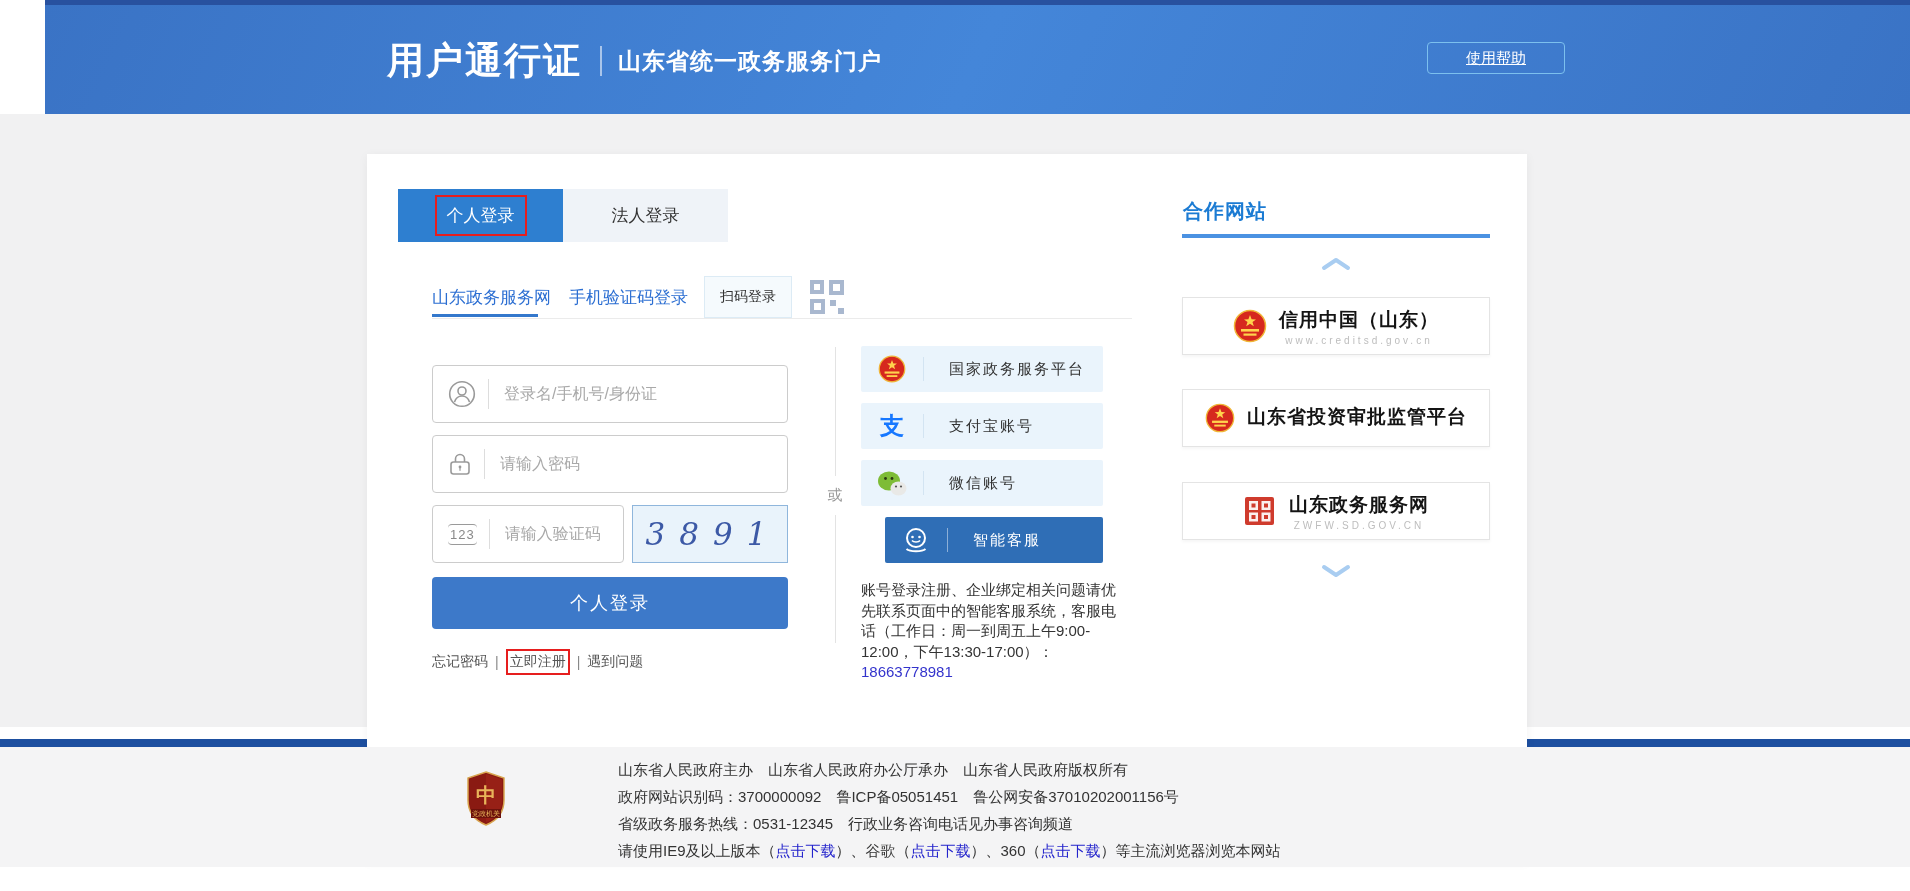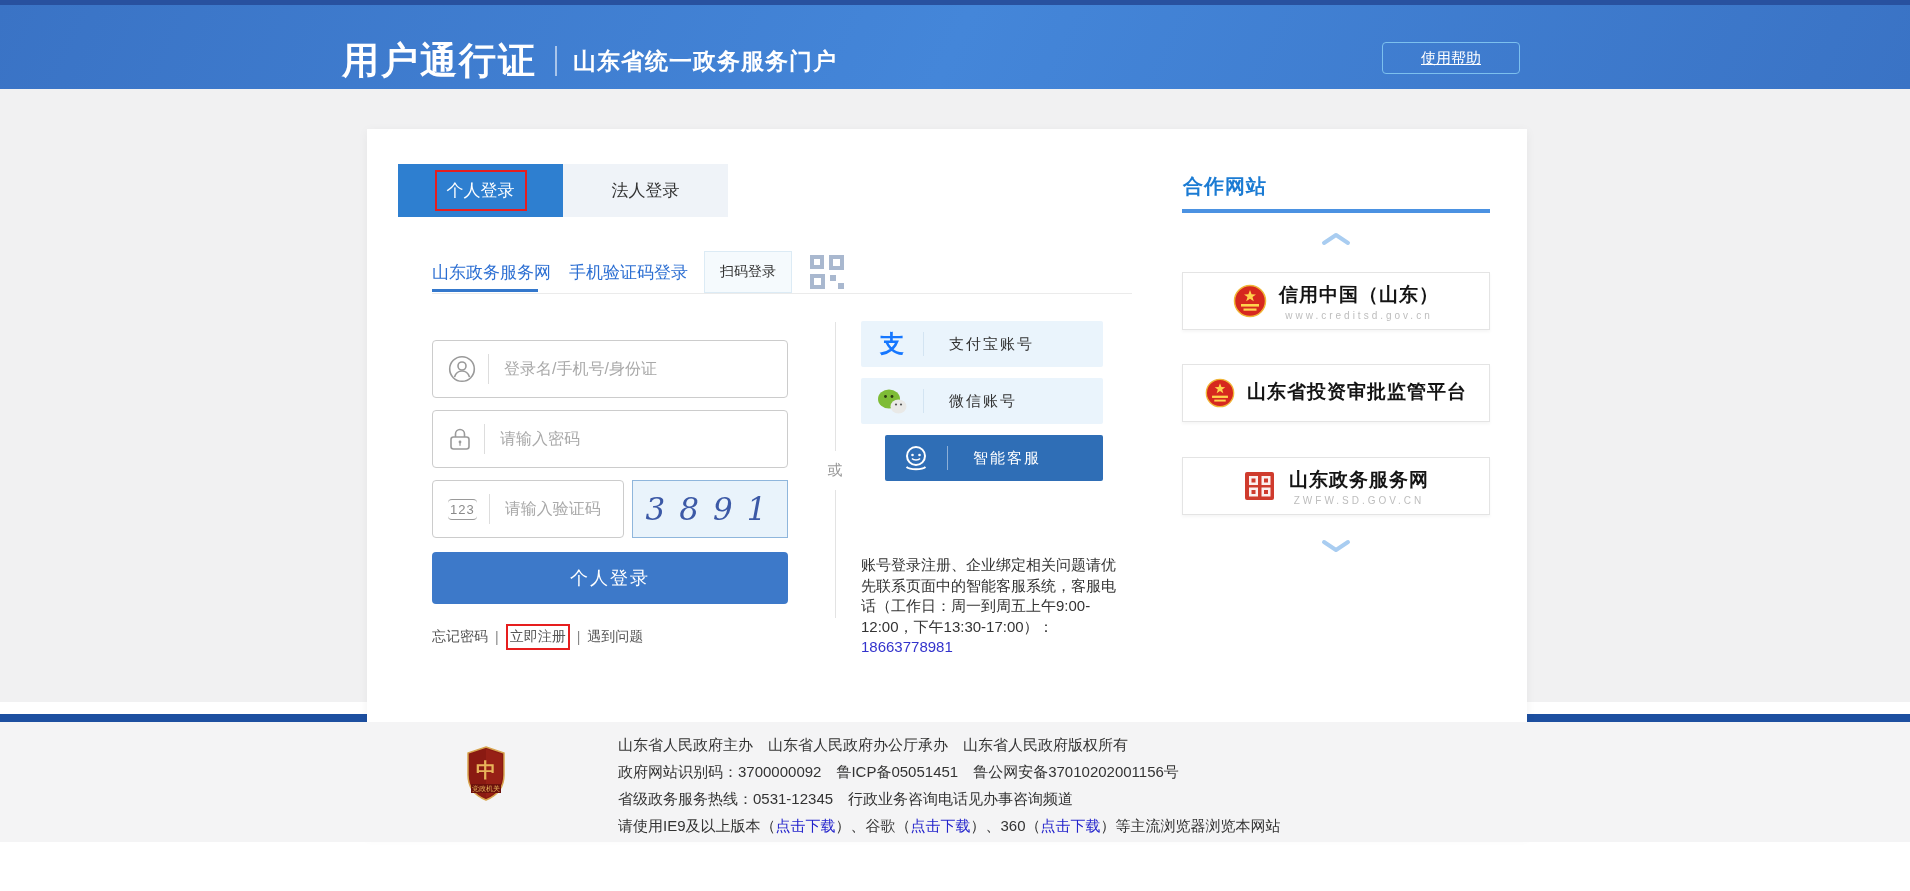--- a/index.html
+++ b/index.html
@@ -1,20 +1,20 @@
 <!DOCTYPE html>
 <html><head>
 <meta charset="utf-8">
 <style>
   html,body{margin:0;padding:0;}
   body{width:1910px;height:891px;font-family:"Liberation Sans",sans-serif;background:#fff;overflow:hidden;}
   .page{position:relative;width:1910px;height:891px;}
 
   
-  .hdr{position:relative;height:89px;background:linear-gradient(115deg,#3a73c5 0%,#4486d9 50%,#3a73c5 100%);}
+  .hdr{position:relative;height:114px;background:linear-gradient(115deg,#3a73c5 0%,#4486d9 50%,#3a73c5 100%);margin-left:45px;}
   .topstrip{height:5px;background:#28519f;}
   .brand{position:absolute;left:342px;top:5px;height:112px;display:flex;align-items:center;}
   .brand-title{font-size:37px;font-weight:bold;color:#fff;letter-spacing:2px;}
   .brand-divider{width:2px;height:30px;background:rgba(255,255,255,.55);margin:0 16px 0 18px;}
   .brand-sub{font-size:23px;font-weight:bold;color:#fff;letter-spacing:1px;}
   .help-btn{position:absolute;left:1382px;top:42px;width:138px;height:32px;background:transparent;border:1px solid #7cc0ee;border-radius:4px;color:#fff;font-size:15px;font-family:inherit;cursor:pointer;text-decoration:underline;}
 
   
   .main{position:relative;height:613px;background:#f1f1f2;}
   .card{position:absolute;left:367px;top:40px;width:1160px;height:707px;background:#fff;box-shadow:0 2px 10px rgba(0,0,0,.05);}
@@ -180,20 +180,32 @@
         <span class="flink">遇到问题</span>
       </div>
 
       <div class="or-col">
         <span class="or-line"></span>
         <span class="or-text">或</span>
         <span class="or-line"></span>
       </div>
 
       <div class="tp-list">
+        <div class="tp-item">
+          <span class="tp-icon">
+            <svg width="28" height="28" viewBox="0 0 34 34">
+              <circle cx="17" cy="17" r="15.5" fill="#d6281e" stroke="#f0b637" stroke-width="1.5"></circle>
+              <path d="M17 6 L18.6 10.2 L23 10.4 L19.5 13.1 L20.8 17.3 L17 14.8 L13.2 17.3 L14.5 13.1 L11 10.4 L15.4 10.2 Z" fill="#ffd34d"></path>
+              <rect x="8" y="20" width="18" height="2.6" fill="#ffd34d"></rect>
+              <rect x="10.5" y="24.5" width="13" height="2.2" fill="#ffd34d"></rect>
+            </svg>
+          </span>
+          <span class="tp-div"></span>
+          <span class="tp-label">国家政务服务平台</span>
+        </div>
         <div class="tp-item">
           <span class="tp-icon">
             <span class="alipay-glyph">支</span>
           </span>
           <span class="tp-div"></span>
           <span class="tp-label">支付宝账号</span>
         </div>
         <div class="tp-item">
           <span class="tp-icon">
             <svg width="30" height="27" viewBox="0 0 30 27">

